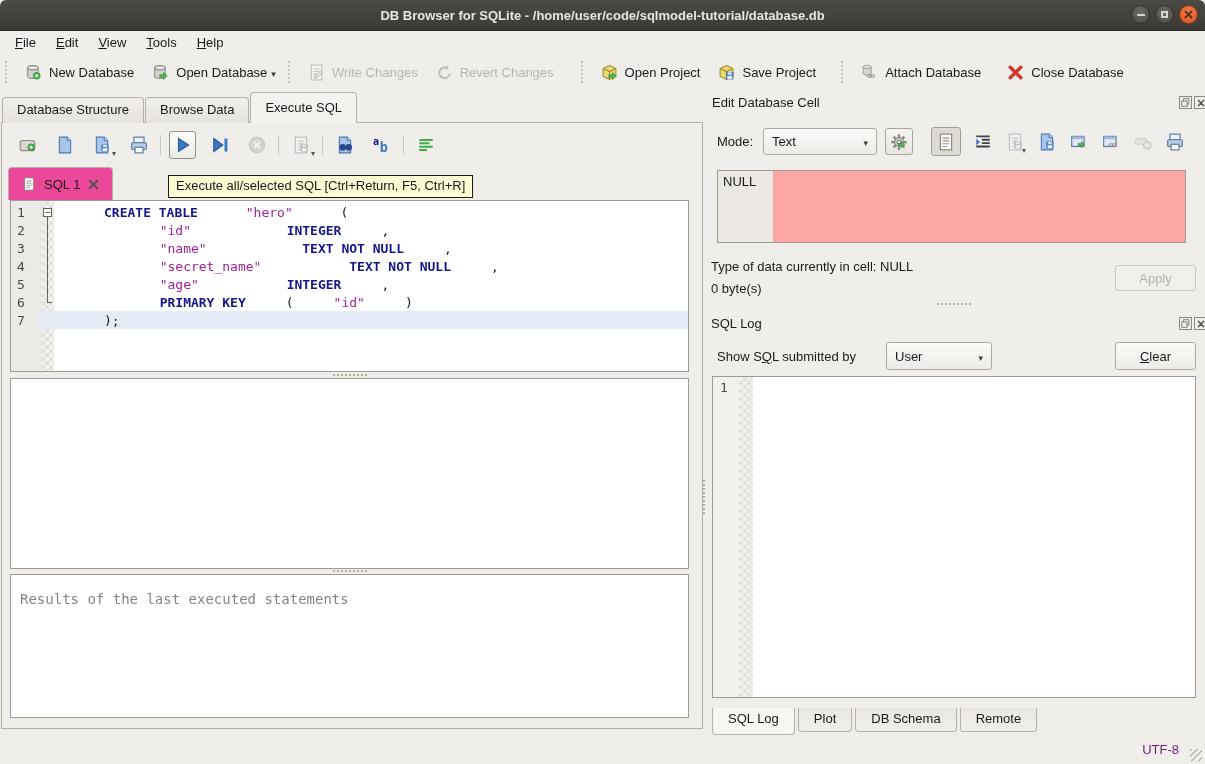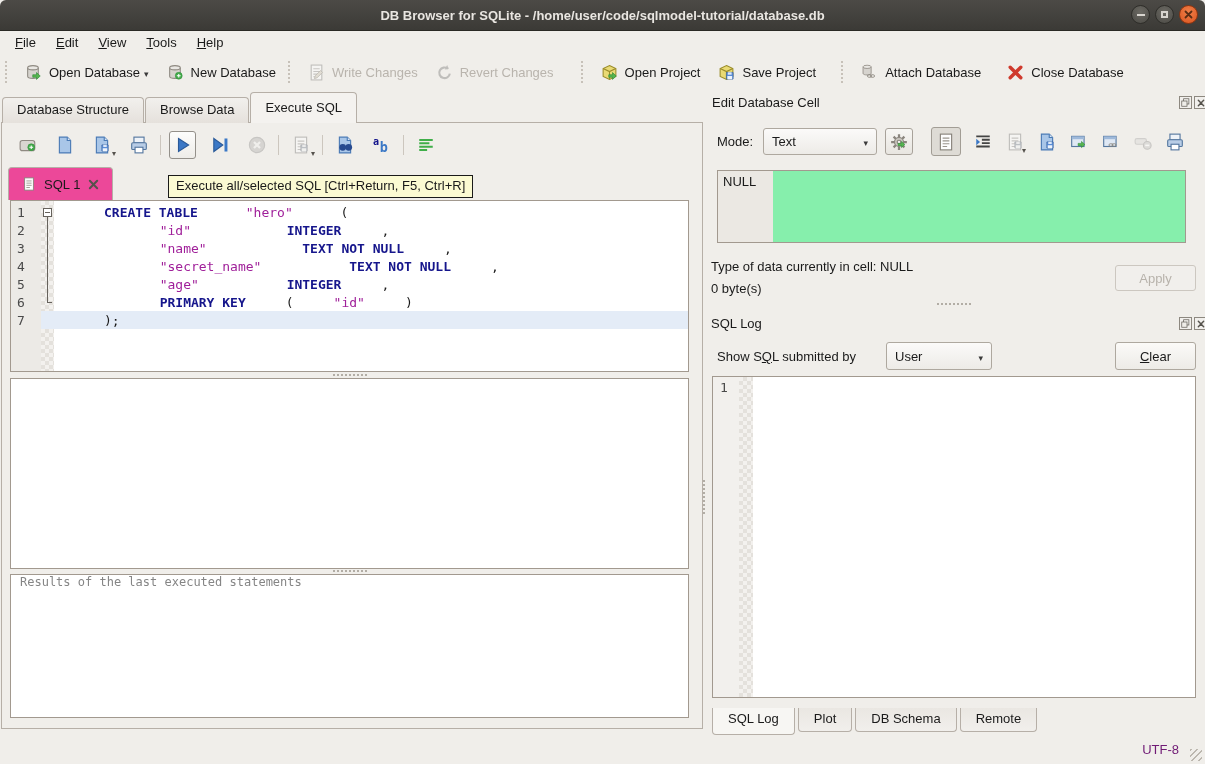--- a/index.html
+++ b/index.html
@@ -80,36 +80,36 @@
   .pl{color:#1a1a1a;}
   .fmark{position:absolute;z-index:1;}
   .fbox{left:32px;top:7px;width:9px;height:9px;border:1px solid #66625c;background:#fff;box-sizing:border-box;}
   .fbox::after{content:"";position:absolute;left:1px;right:1px;top:3px;border-top:1px solid #66625c;}
   .fline{left:36px;top:16px;height:85px;border-left:1px solid #66625c;}
   .ffoot{left:36px;top:101px;width:5px;border-top:1px solid #66625c;}
 
   .splitter{position:absolute;left:10px;width:679px;height:4px;display:flex;align-items:center;justify-content:center;}
   .splitter::before{content:"";width:34px;border-top:2px dotted #b2ada5;}
   .pane{position:absolute;left:10px;width:679px;box-sizing:border-box;border:1px solid #a2998f;background:#fff;}
-  .placeholder{padding:0 9px;color:#858585;font-family:"DejaVu Sans Mono",monospace;font-size:12px;}
+  .placeholder{padding:16px 9px;color:#858585;font-family:"DejaVu Sans Mono",monospace;font-size:14px;}
 
   
   .dock-title{position:absolute;font-size:13px;}
   .dicon{width:13px;height:13px;border:1px solid #8d8880;background:#f1efec;display:flex;
      align-items:center;justify-content:center;box-sizing:border-box;}
   .combo{box-sizing:border-box;border:1px solid #aea89f;border-radius:3px;
      background:linear-gradient(#fbfaf9,#edebe7);display:flex;align-items:center;
      justify-content:space-between;padding:0 8px;}
   .btn{box-sizing:border-box;border:1px solid #aea89f;border-radius:3px;
      background:linear-gradient(#fbfaf8,#edebe7);display:flex;align-items:center;justify-content:center;}
   .btn.disabled{color:#b7b2ab;background:#f1efec;border-color:#ccc7c0;}
   .sbtn.raised{border:1px solid #a8a29a;background:linear-gradient(#f7f6f3,#e8e5e0);}
   .sbtn.pressed{border:1px solid #a29d95;background:#dedbd5;}
   .nullbox{position:absolute;left:717px;top:170px;width:469px;height:73px;box-sizing:border-box;
-     border:1px solid #a2998f;background:#86efac;}
+     border:1px solid #a2998f;background:#fca5a5;}
   .nullgut{position:absolute;left:0;top:0;bottom:0;width:55px;background:#ebe8e3;}
   .nulltext{position:absolute;left:5px;top:3px;}
   .logbox{position:absolute;left:712px;top:376px;width:484px;height:322px;box-sizing:border-box;
      border:1px solid #a2998f;background:#fff;font-family:"DejaVu Sans Mono",monospace;}
   .lognum{position:absolute;left:0;top:0;bottom:0;width:26px;background:#f2f0ed;}
   .logfold{position:absolute;left:26px;top:0;bottom:0;width:14px;}
   .logline{position:absolute;left:7px;top:3px;color:#4a4a4a;}
   .btabs{position:absolute;left:712px;top:708px;display:flex;align-items:flex-start;}
   .btab{box-sizing:border-box;height:24px;padding:3px 15px;margin-right:3px;
      background:linear-gradient(#eae7e2,#f1efec);border:1px solid #b6afa7;border-top:none;
@@ -259,31 +259,31 @@
     <div class="menu-item"><span class="mn">V</span><span>iew</span></div>
     <div class="menu-item"><span class="mn">T</span><span>ools</span></div>
     <div class="menu-item"><span class="mn">H</span><span>elp</span></div>
   </div>
 
   <div class="toolbar">
     <div class="thandle"></div>
     <div class="tbtn">
       <svg class="i16">
           <use href="#s-db"></use>
-          <use href="#s-arrowr" x="6.5" y="7" width="10" height="10"></use>
-        </svg>
-      <span class="lbl">Open Database</span>
-      <span class="caret tb-caret"></span>
+          <use href="#s-plus" x="7.5" y="7.5" width="8.5" height="8.5"></use>
+        </svg>
+      <span class="lbl">New Database</span>
     </div>
     <div class="tbtn">
       <svg class="i16">
           <use href="#s-db"></use>
-          <use href="#s-plus" x="7.5" y="7.5" width="8.5" height="8.5"></use>
-        </svg>
-      <span class="lbl">New Database</span>
+          <use href="#s-arrowr" x="6.5" y="7" width="10" height="10"></use>
+        </svg>
+      <span class="lbl">Open Database</span>
+      <span class="caret tb-caret"></span>
     </div>
     <div class="thandle"></div>
     <div class="tbtn disabled">
       <svg class="i16 dis">
           <use href="#s-doclines"></use>
           <use href="#s-pencil" x="5" y="5" width="11" height="11"></use>
         </svg>
       <span class="lbl">Write Changes</span>
     </div>
     <div class="tbtn disabled">

